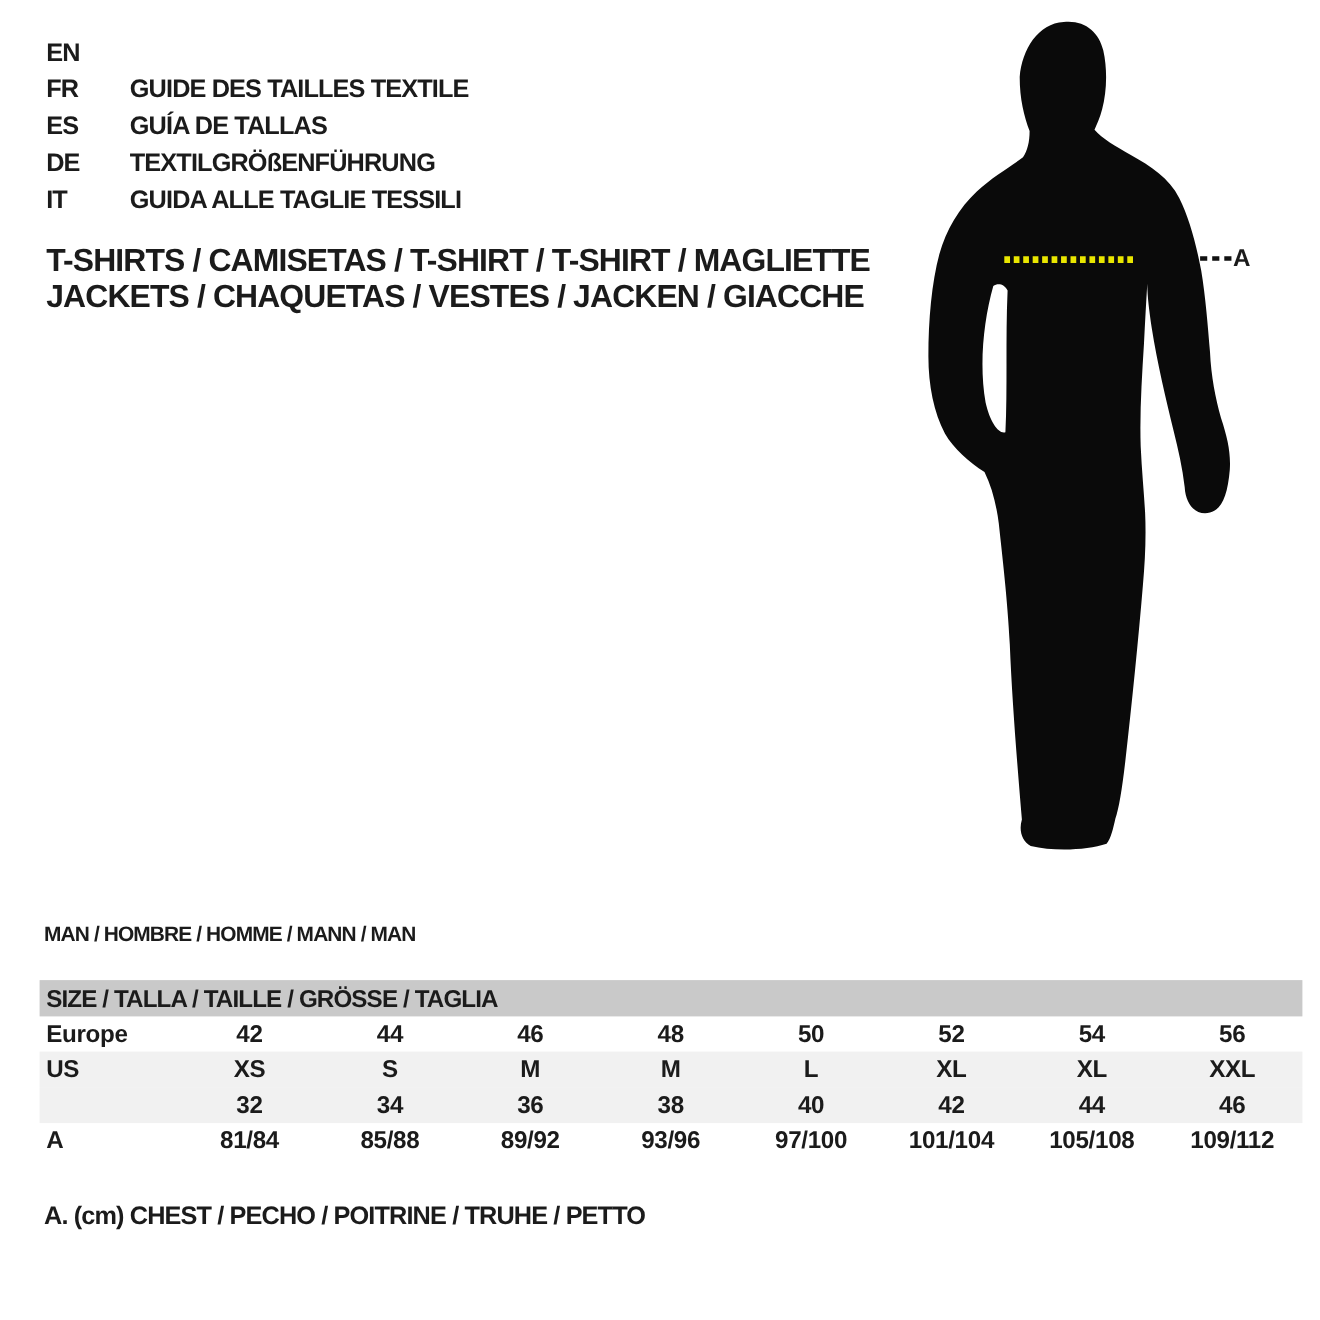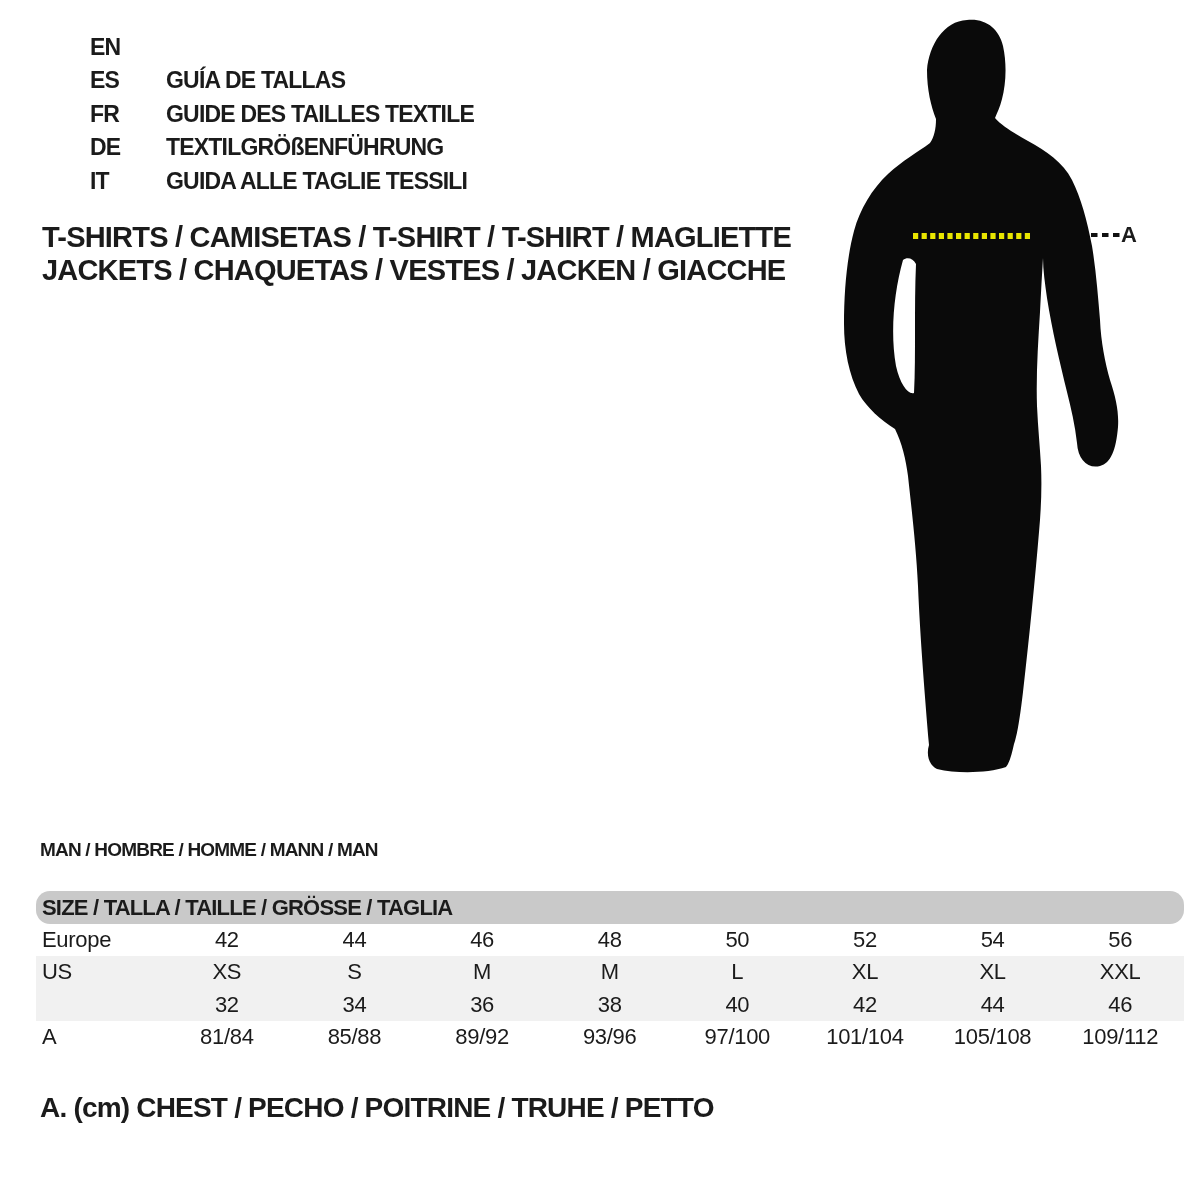--- a/index.html
+++ b/index.html
@@ -13,65 +13,65 @@
   .page{
     position:relative;width:1200px;height:1200px;overflow:hidden;
     background:var(--color-page_bg,#fff);
     font-family:"Liberation Sans","DejaVu Sans",sans-serif;
     color:var(--color-text,#1b1b1b);
   }
   .b{font-weight:700;letter-spacing:-0.8px;}
 
   
   .lang-block{position:absolute;left:42px;top:31px;font-size:23px;line-height:33.4px;}
-  .lang-row{display:flex;margin-left:48px;}
+  .lang-row{display:flex;}
   .lang-code{width:76px;flex:0 0 76px;}
 
   
   .product-block{position:absolute;left:42px;top:221px;font-size:29px;line-height:33px;}
 
   
   .figure{position:absolute;left:820px;top:0;width:380px;height:800px;}
   .figure svg{position:absolute;left:0;top:0;}
   .silhouette{fill:var(--color-silhouette,#0a0a0a);}
   .measure-a{position:absolute;left:301px;top:222px;font-size:22px;font-weight:700;}
 
   
   .section-heading{position:absolute;left:40px;top:839px;font-size:19px;}
 
   
   .size-table{position:absolute;left:36px;top:891px;width:1148px;font-size:22px;}
   .t-header{
     height:33px;line-height:33px;background:var(--color-header_bar,#c9c9c9);
-    padding-left:6px;font-weight:700;letter-spacing:-0.8px;box-sizing:border-box;border-radius:14px;
+    padding-left:6px;font-weight:700;letter-spacing:-0.8px;box-sizing:border-box;
   }
-  .t-row{display:flex;height:32.3px;line-height:32.3px;letter-spacing:-0.3px;}
+  .t-row{display:flex;height:32.3px;line-height:32.3px;letter-spacing:-0.3px;font-weight:bold;}
   .t-row.band{background:var(--color-band,#f1f1f1);}
   .t-label{flex:0 0 121px;padding-left:6px;}
   .t-cell{flex:1 1 0;text-align:center;}
 
   
-  .footnote{position:absolute;left:40px;top:1092px;font-size:28px;}
+  .footnote{position:absolute;left:40px;top:1092px;font-size:23px;}
 </style>
 </head>
 <body>
 
 <div class="page">
 
   <div class="lang-block b">
     <div class="lang-row">
       <span class="lang-code">EN</span>
     </div>
     <div class="lang-row">
+      <span class="lang-code">FR</span>
+      <span class="lang-label">GUIDE DES TAILLES TEXTILE</span>
+    </div>
+    <div class="lang-row">
       <span class="lang-code">ES</span>
       <span class="lang-label">GUÍA DE TALLAS</span>
-    </div>
-    <div class="lang-row">
-      <span class="lang-code">FR</span>
-      <span class="lang-label">GUIDE DES TAILLES TEXTILE</span>
     </div>
     <div class="lang-row">
       <span class="lang-code">DE</span>
       <span class="lang-label">TEXTILGRÖßENFÜHRUNG</span>
     </div>
     <div class="lang-row">
       <span class="lang-code">IT</span>
       <span class="lang-label">GUIDA ALLE TAGLIE TESSILI</span>
     </div>
   </div>

